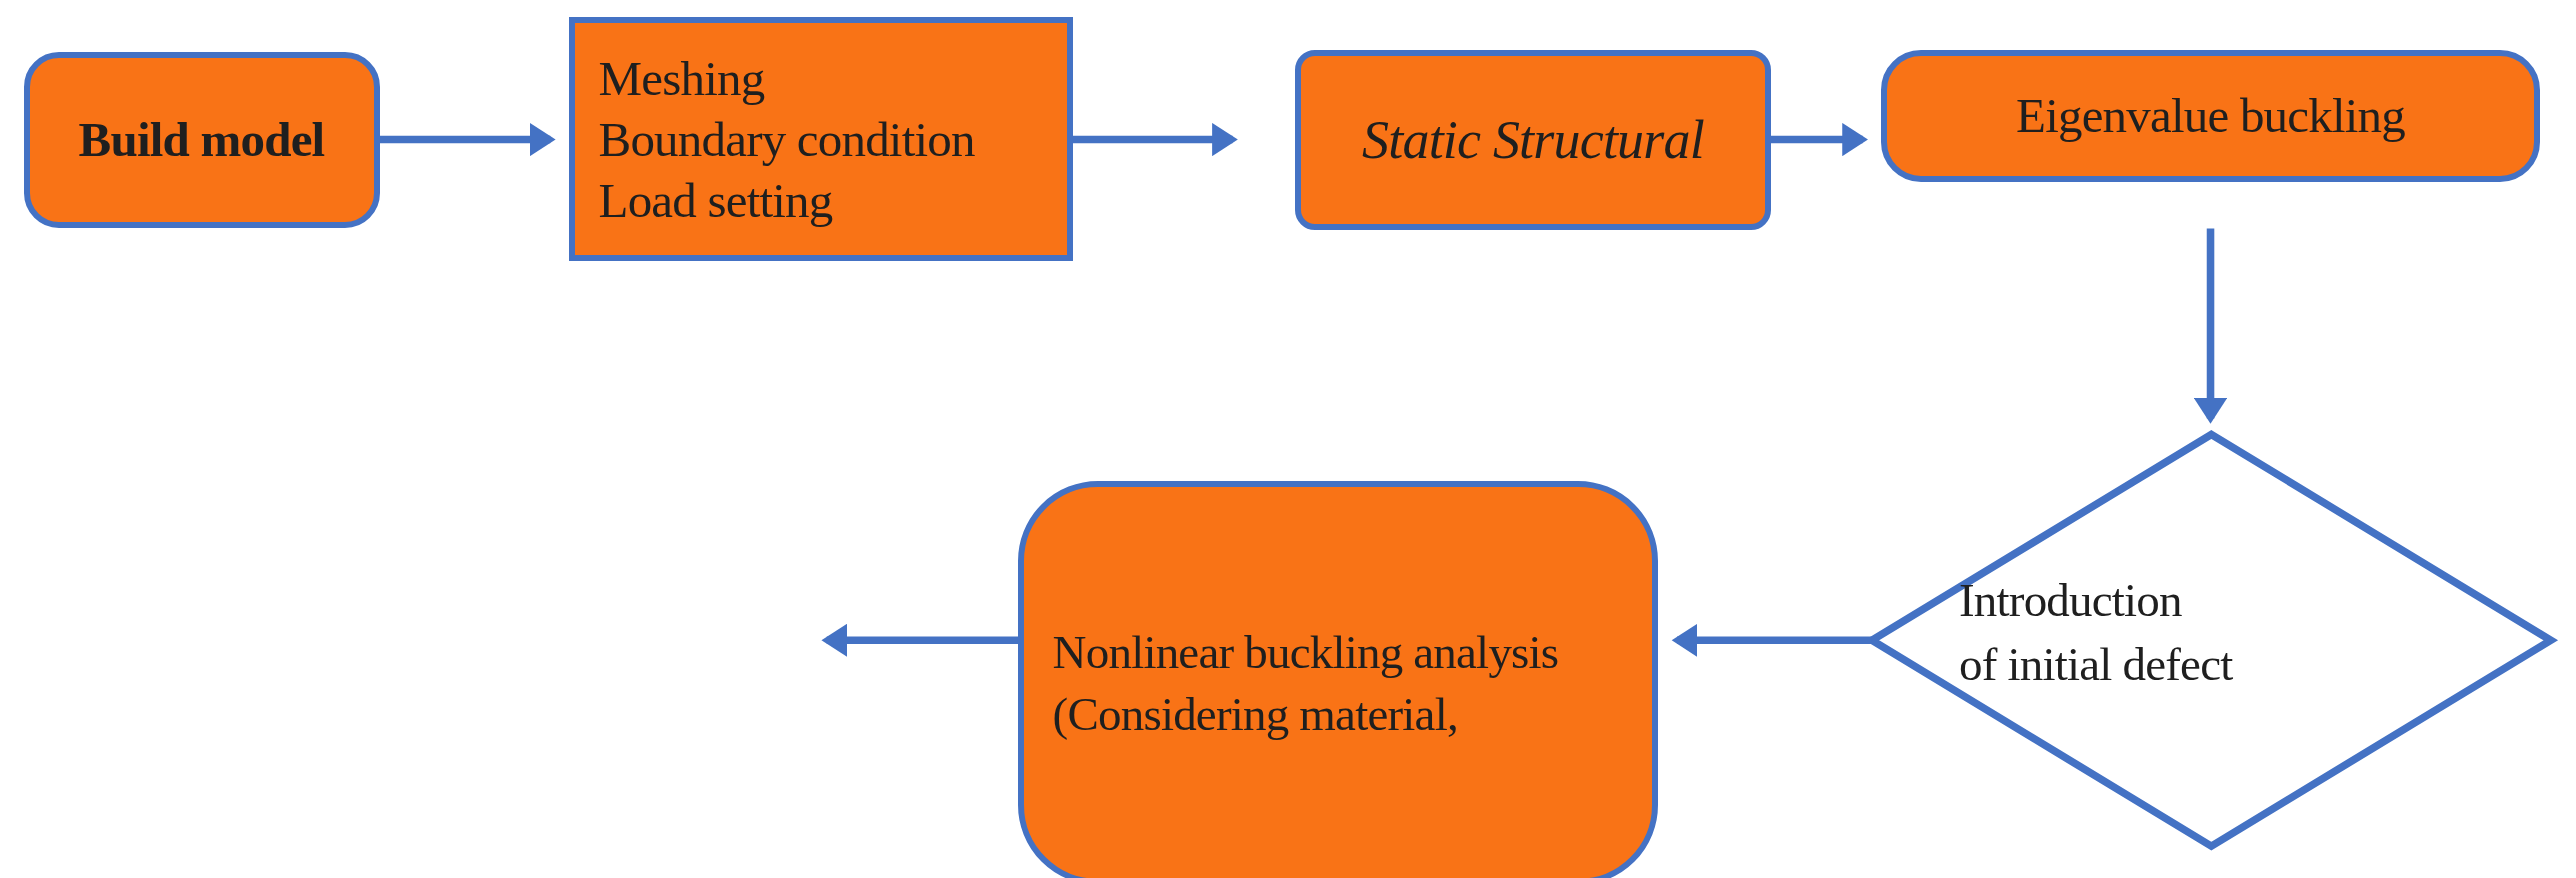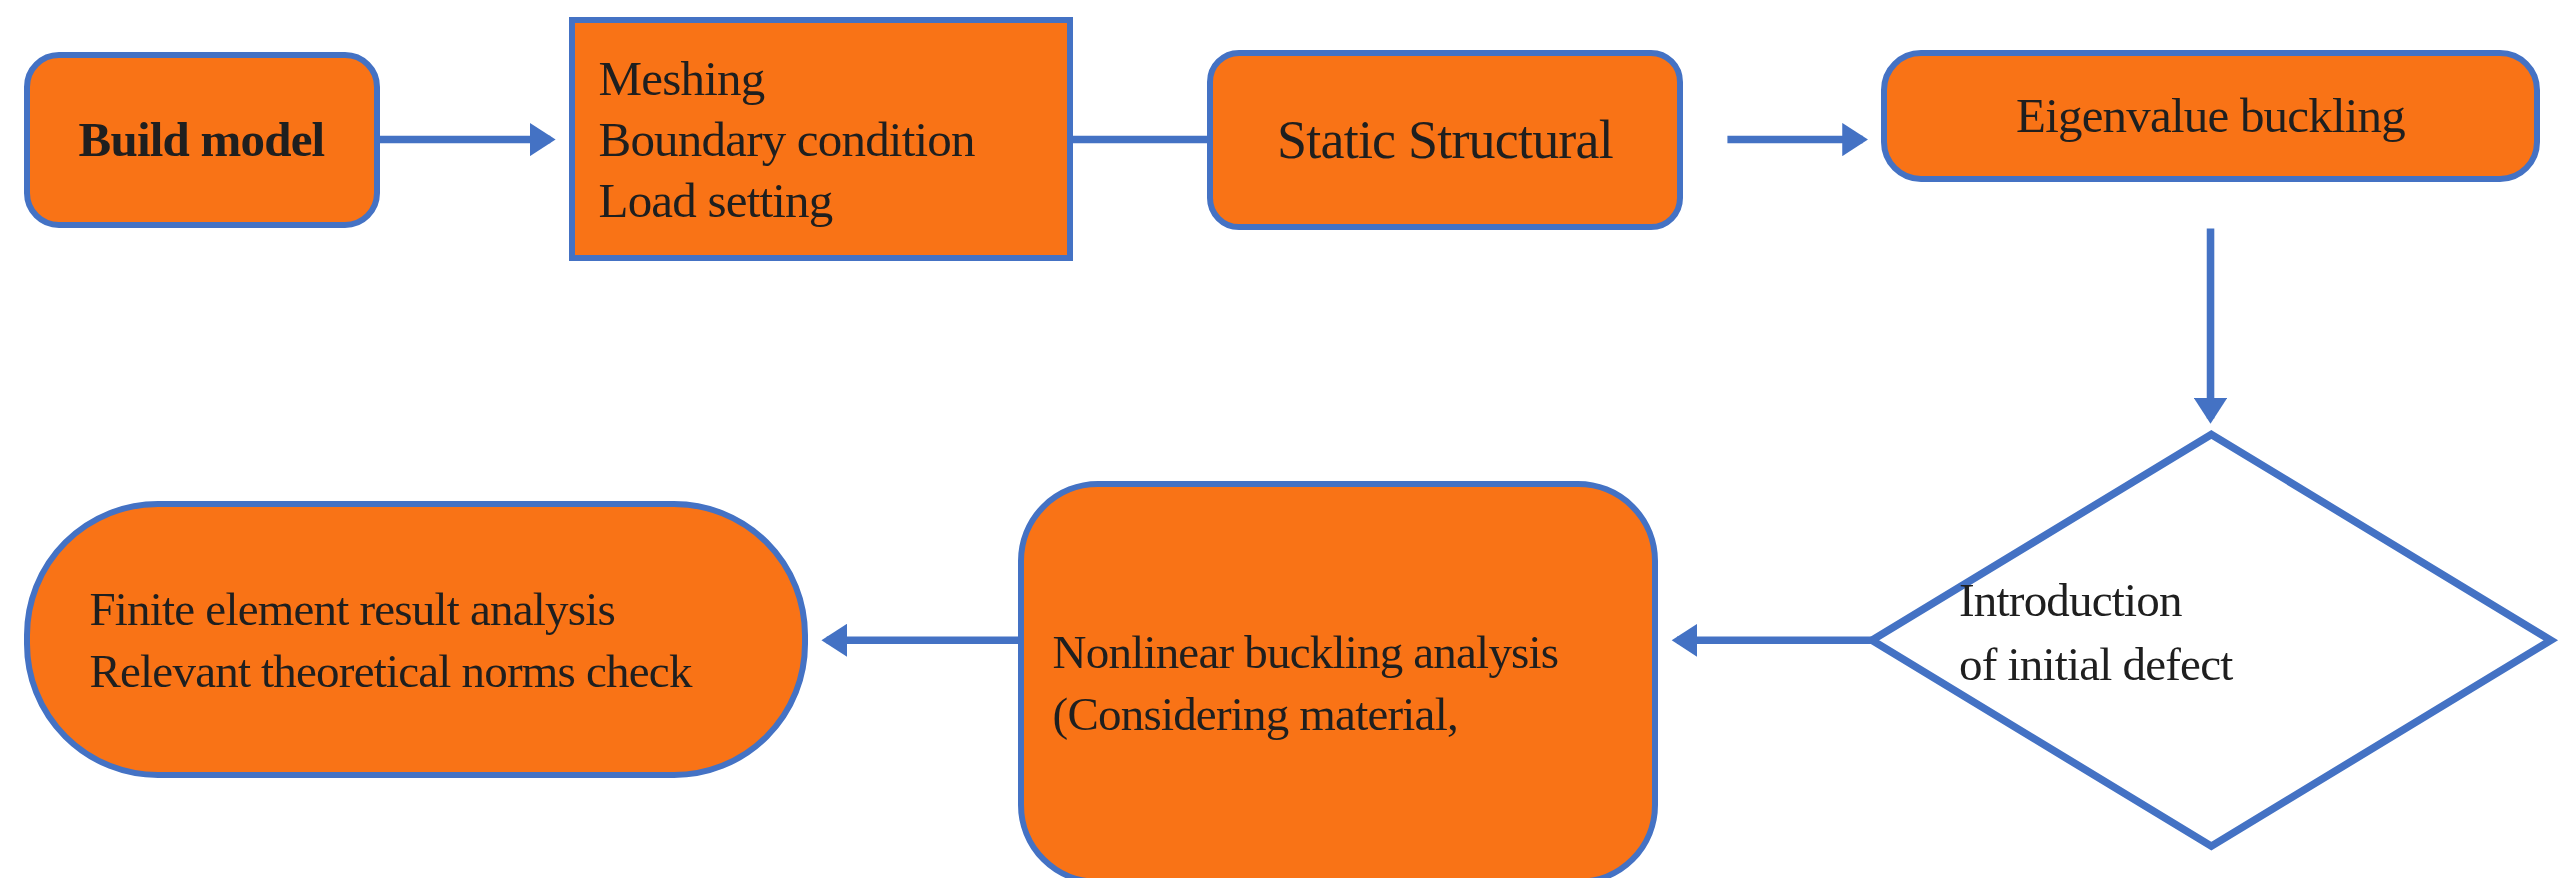--- a/index.html
+++ b/index.html
@@ -36,22 +36,22 @@
 
   .node-build-model {
     left: 23.5px; top: 52px; width: 356px; height: 176px;
     border-radius: 35px; font-size: 49px; font-weight: bold;
   }
   .node-preprocess {
     left: 569px; top: 17px; width: 504px; height: 244px;
     border-radius: 0; font-size: 49px; padding-left: 23.5px; line-height: 61px;
   }
   .node-static-structural {
-    left: 1207px; top: 50px; width: 476px; height: 180px;
-    border-radius: 32px; font-size: 54px;
+    left: 1295px; top: 50px; width: 476px; height: 180px;
+    border-radius: 20px; font-size: 54px; font-style: italic;
   }
   .node-eigenvalue {
     left: 1881px; top: 50px; width: 659px; height: 132px;
     border-radius: 40px; font-size: 49px;
   }
   .node-nonlinear {
     left: 1018px; top: 481px; width: 640px; height: 404px;
     border-radius: 80px; font-size: 47px; padding-left: 28.6px; line-height: 62px;
   }
   .node-result {
@@ -113,19 +113,15 @@
   <div class="diamond-label">
     <span class="line">Introduction</span>
     <span class="line">of initial defect</span>
   </div>
 
   <div class="node left node-nonlinear">
     <span class="line">Nonlinear buckling analysis</span>
     <span class="line">(Considering material,</span>
   </div>
 
-  <div class="node left node-result">
-    <span class="line">Finite element result analysis</span>
-    <span class="line">Relevant theoretical norms check</span>
-  </div>
 
 </div>
 
 
 </body></html>

